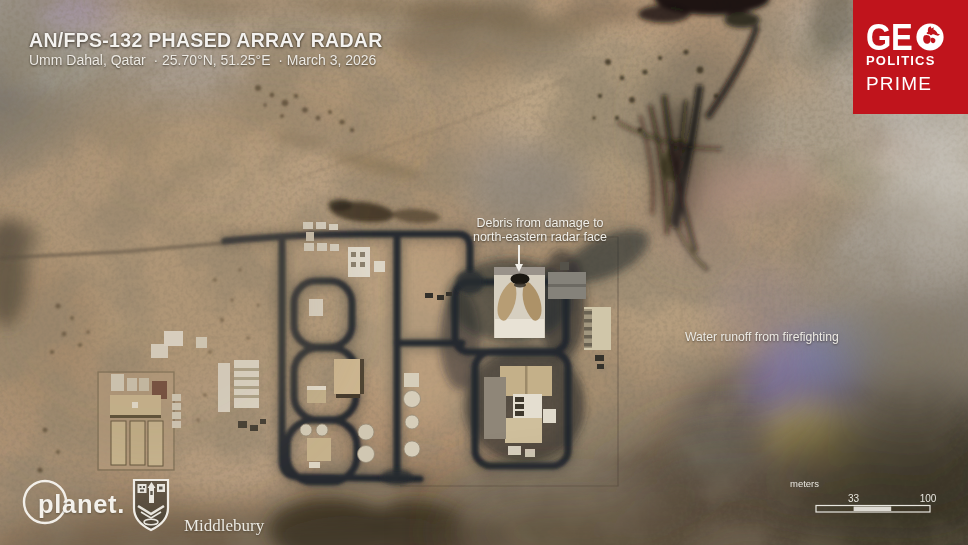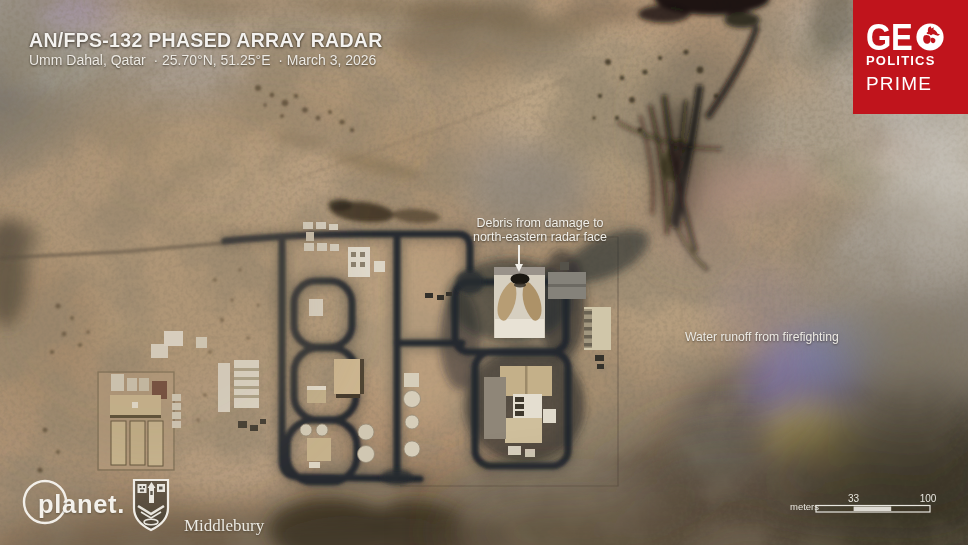--- a/index.html
+++ b/index.html
@@ -528,21 +528,21 @@
   <rect x="18" y="10" width="5" height="15" fill="#e9e6de"></rect>
   <polygon points="16.5,10 20.5,4 24.5,10" fill="#e9e6de"></polygon>
   <rect x="19.3" y="13" width="2.4" height="4" fill="#5a544a"></rect>
   <path d="M7,28 L20,36 L33,28" fill="none" stroke="#e9e6de" stroke-width="2.6"></path>
   <path d="M10,34 L20,40 L30,34" fill="none" stroke="#e9e6de" stroke-width="1.6"></path>
   <ellipse cx="20" cy="44" rx="7" ry="2.8" fill="none" stroke="#e9e6de" stroke-width="1.5"></ellipse>
 </svg>
 
 <div class="ov" style="left:184px;top:516px;font-family:'Liberation Serif',serif;font-size:17px;color:#eceae3;text-shadow:0 1px 2px rgba(40,34,24,0.5);">Middlebury</div>
 
-<div class="ov" style="left:790px;top:501px;font-size:9.5px;color:#e8e6df;">meters</div>
+<div class="ov" style="left:790px;top:478px;font-size:9.5px;color:#e8e6df;">meters</div>
 
 <svg class="ov" style="left:815px;top:493px;" width="132" height="22" viewBox="0 0 132 22">
   <rect x="1" y="12.5" width="114" height="6.5" fill="none" stroke="#e8e6df" stroke-width="1.2"></rect>
   <rect x="38.6" y="13.5" width="37.6" height="4.5" fill="#dcd9d1"></rect>
   <text x="38.6" y="9" font-size="10" fill="#e8e6df" text-anchor="middle" font-family="Liberation Sans,sans-serif">33</text>
   <text x="113" y="9" font-size="10" fill="#e8e6df" text-anchor="middle" font-family="Liberation Sans,sans-serif">100</text>
 </svg>
 </div>
 
 </body></html>

